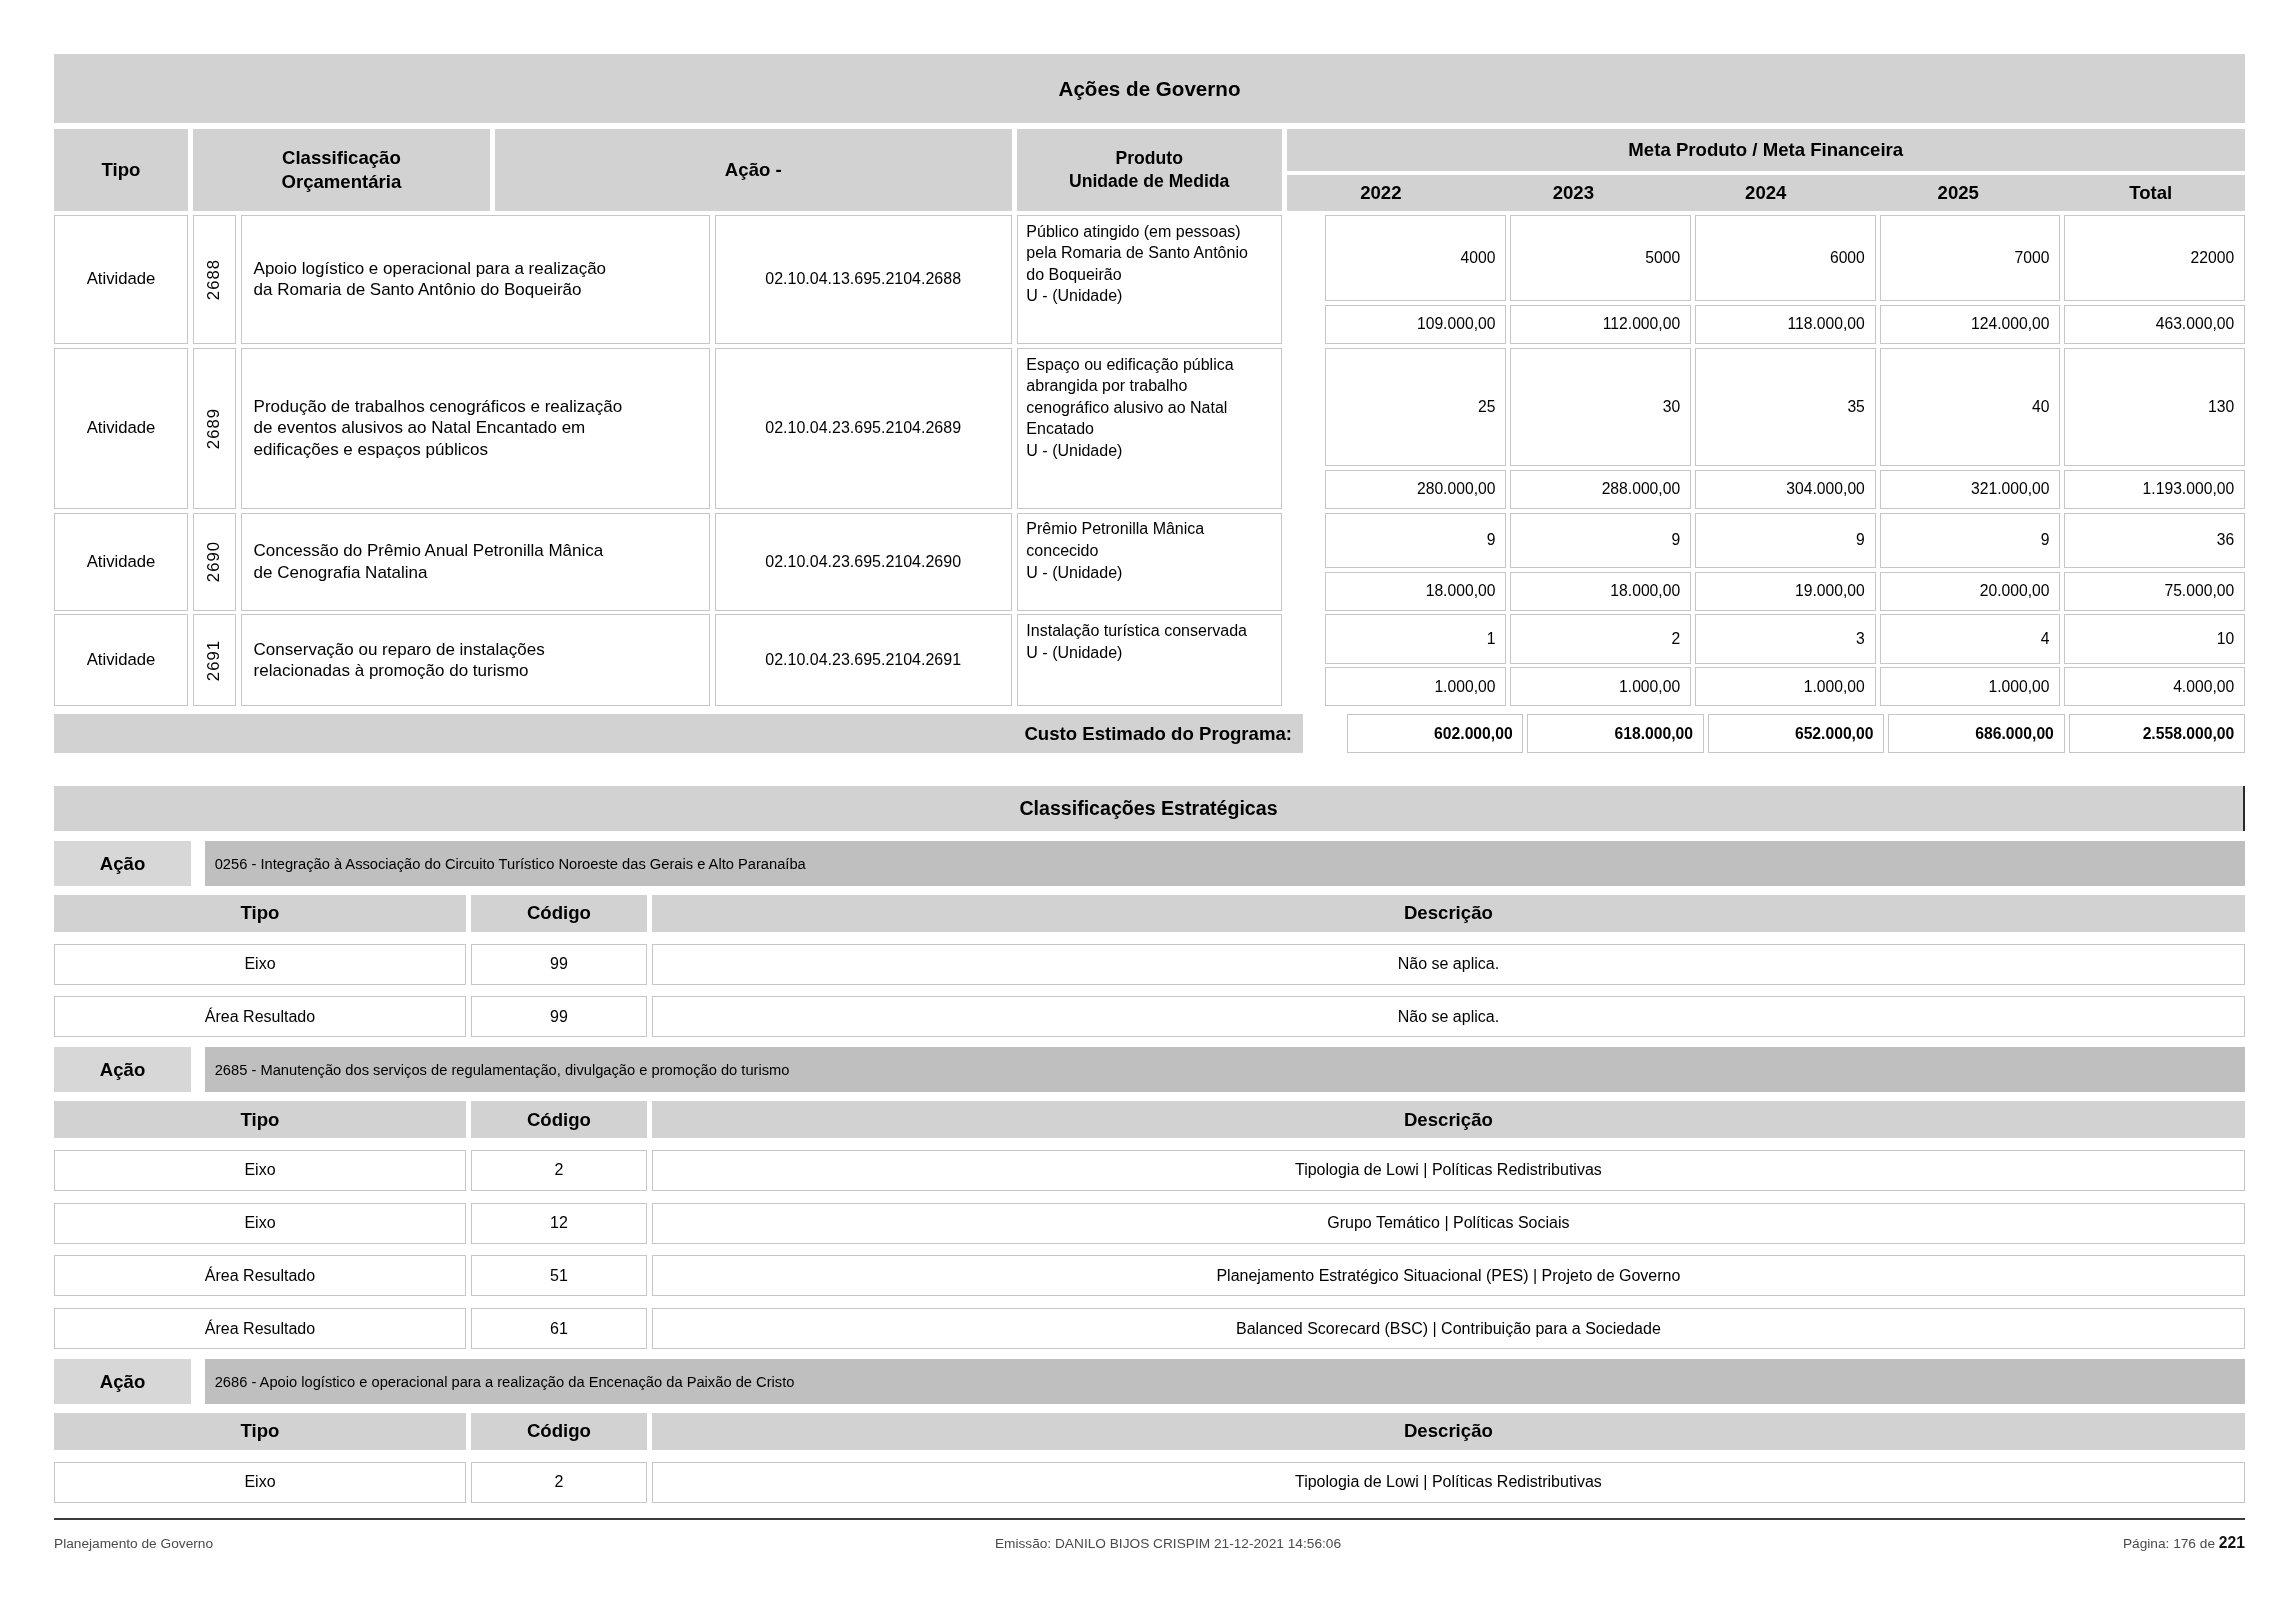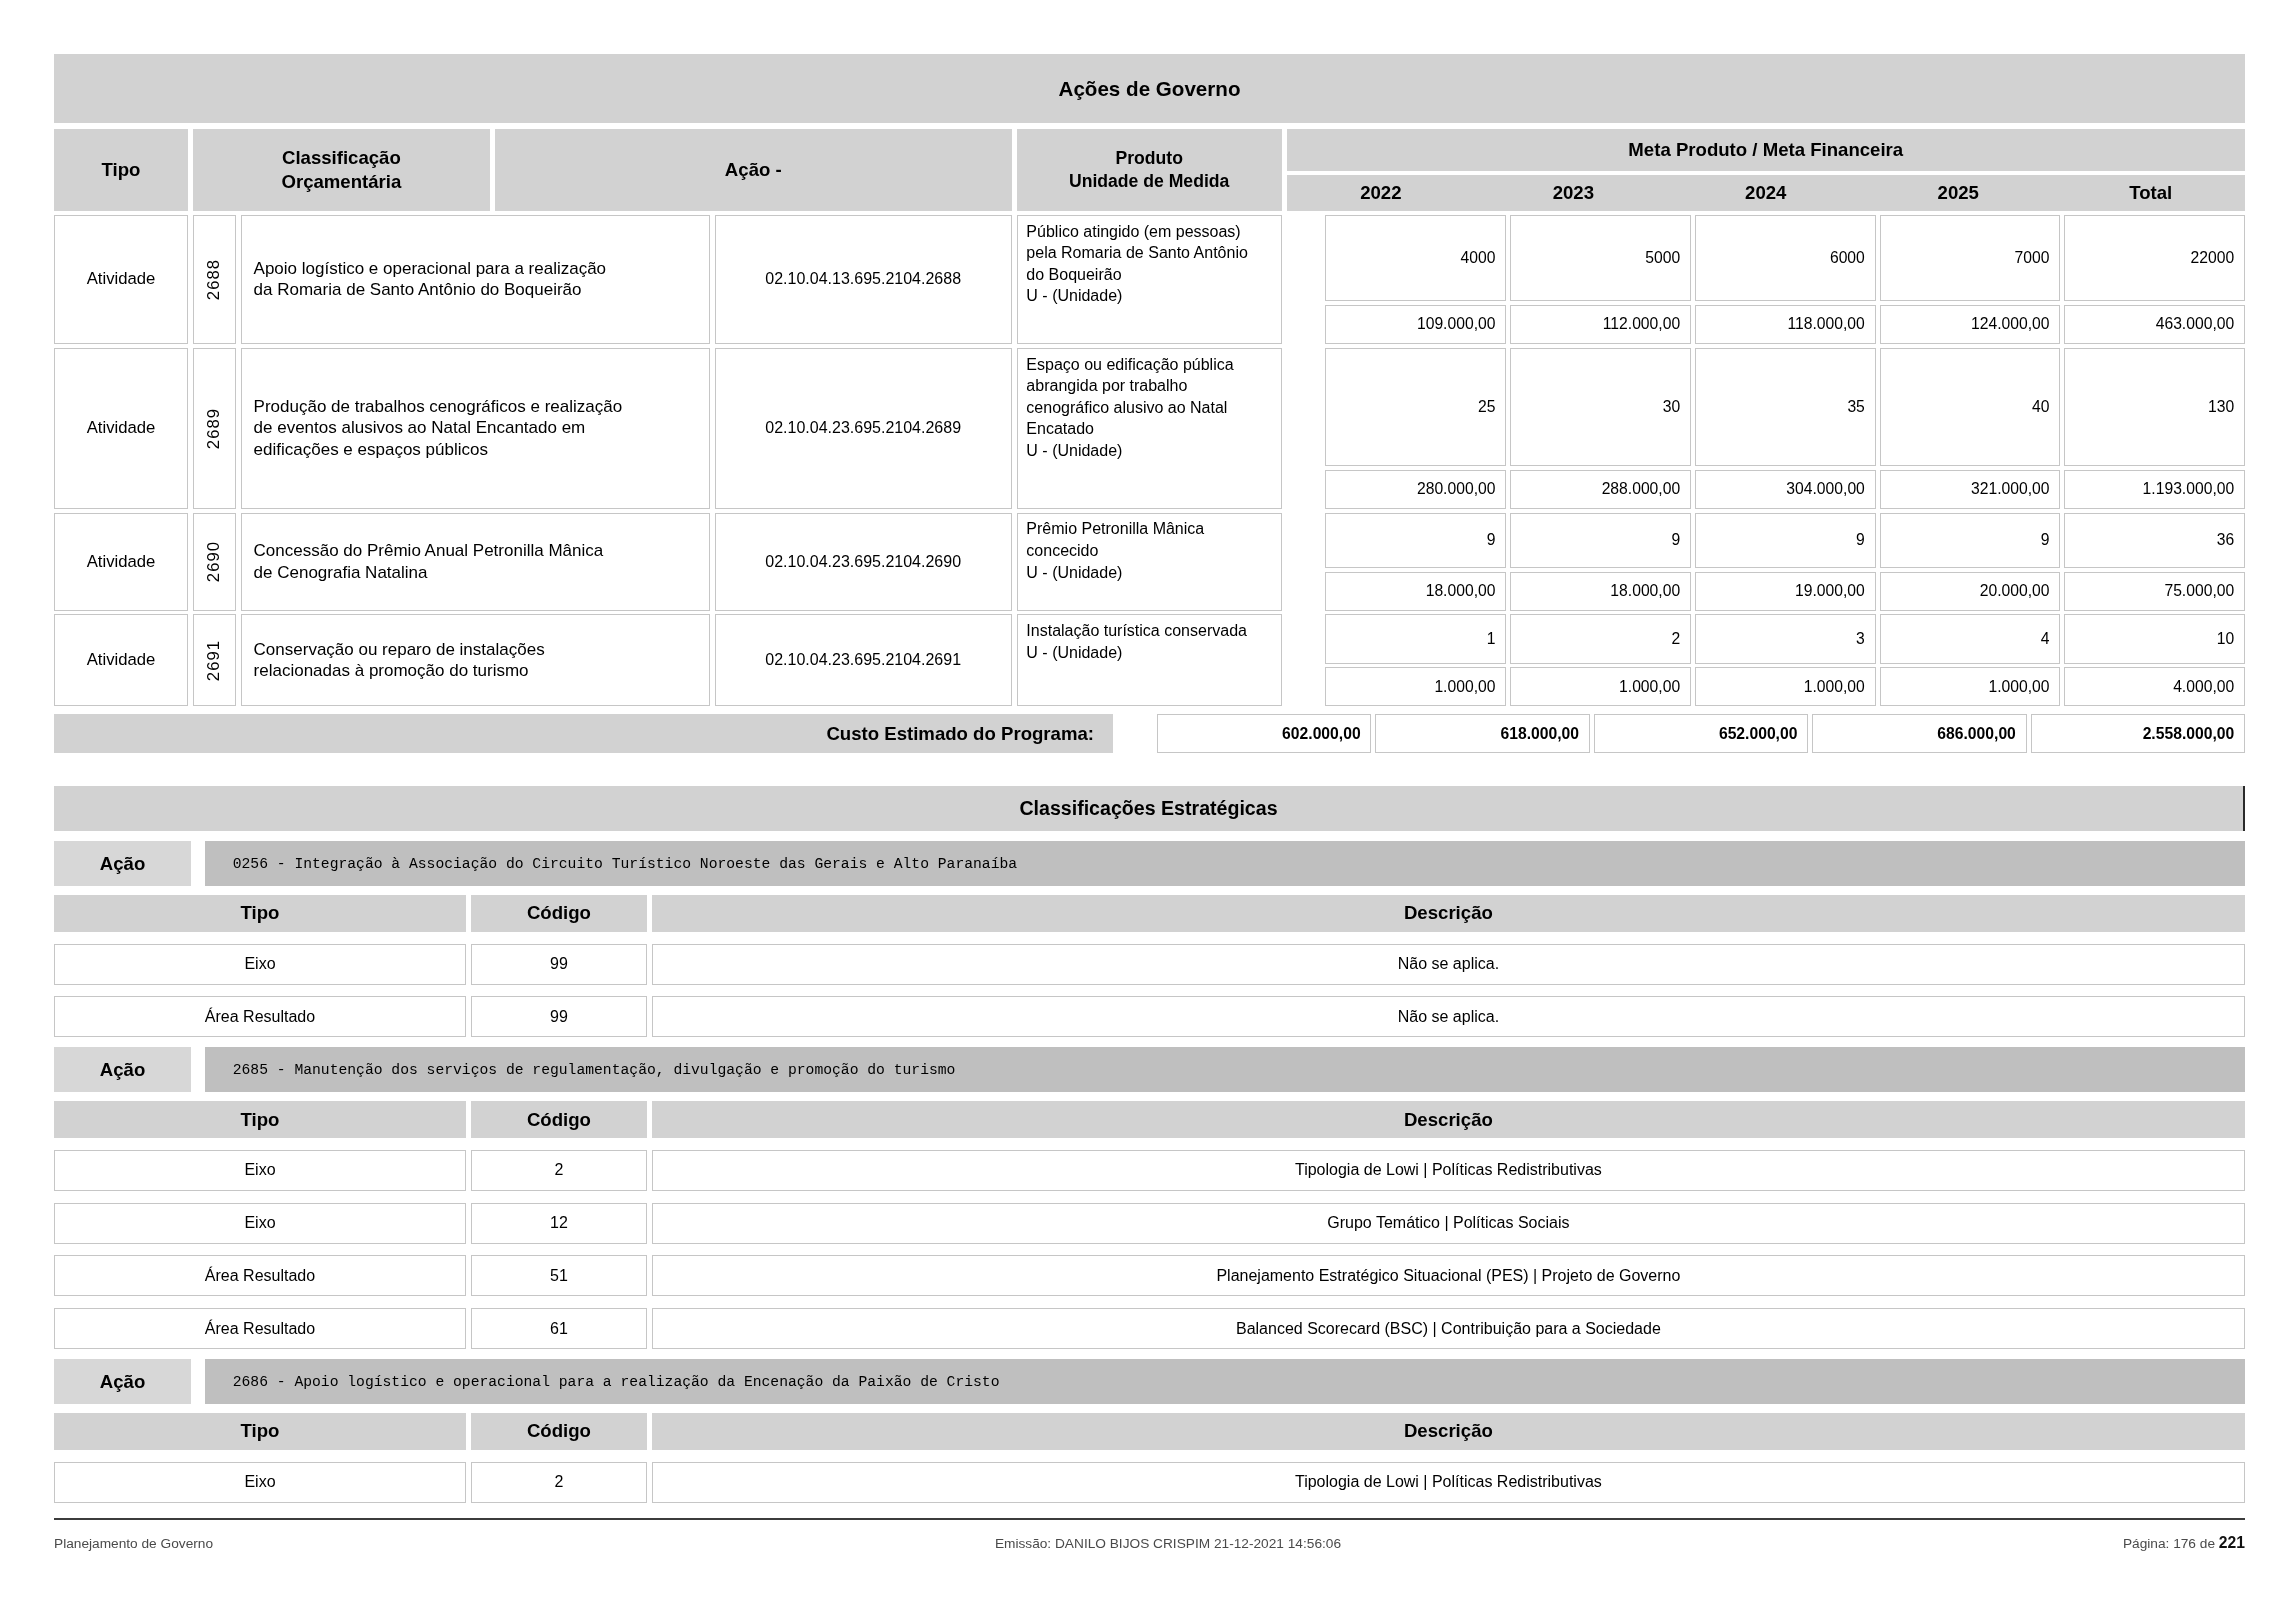--- a/index.html
+++ b/index.html
@@ -32,31 +32,31 @@
   .col-acao span{max-width:372px;display:block;}
   .col-classif{width:297px;display:flex;align-items:center;justify-content:center;font-size:16px;}
   .col-produto{width:265px;padding:4.9px 25.5px 4.9px 8.8px;font-size:16px;line-height:21.6px;}
   .years{flex:1;display:flex;gap:3.9px;padding-left:39px;}
   .ycol{flex:1;display:flex;flex-direction:column;gap:3.9px;}
   .num{display:flex;align-items:center;justify-content:flex-end;padding-right:9.8px;font-size:15.7px;}
   .mp{flex:1;}
   .mf{height:39px;flex:none;}
 
   .custo-row{display:flex;gap:4.9px;margin-top:7.8px;height:39px;}
-  .custo-bar{width:1059px;box-sizing:border-box;background:#d2d2d2;display:flex;align-items:center;
-             justify-content:flex-end;padding-right:19px;font-weight:bold;font-size:18.6px;}
+  .custo-bar{width:1249px;box-sizing:border-box;background:#d2d2d2;display:flex;align-items:center;
+             justify-content:flex-end;padding-right:11px;font-weight:bold;font-size:18.6px;}
   .custo-row .years .num{font-weight:bold;}
 
   
   .cls-title{height:45px;margin-top:33px;background:#d2d2d2;display:flex;align-items:center;
              justify-content:center;font-size:19.6px;font-weight:bold;border-right:2px solid #2a2a2a;}
   .band{display:flex;gap:13.7px;margin-top:9.8px;height:45px;}
   .band-label{width:137px;background:#d7d7d7;display:flex;align-items:center;justify-content:center;
               font-weight:bold;font-size:18.6px;}
-  .band-text{flex:1;background:#bfbfbf;display:flex;align-items:center;padding-left:28px;font-size:14.7px;font-family:Liberation Mono, monospace;}
+  .band-text{flex:1;background:#bfbfbf;display:flex;align-items:center;padding-left:10px;font-size:14.7px;}
   .cls-head{display:flex;gap:4.9px;margin-top:8.8px;height:37px;}
   .cls-head .hcell{font-size:18.6px;}
   .c-tipo{width:412px;}
   .c-cod{width:176px;}
   .c-desc{flex:1;}
   .cls-row{display:flex;gap:4.9px;margin-top:11.8px;height:41px;}
   .cls-row .wcell{display:flex;align-items:center;justify-content:center;font-size:16px;}
 
   
   .footer-rule{margin-top:15.7px;border-top:2.9px solid #3c3c3c;}

